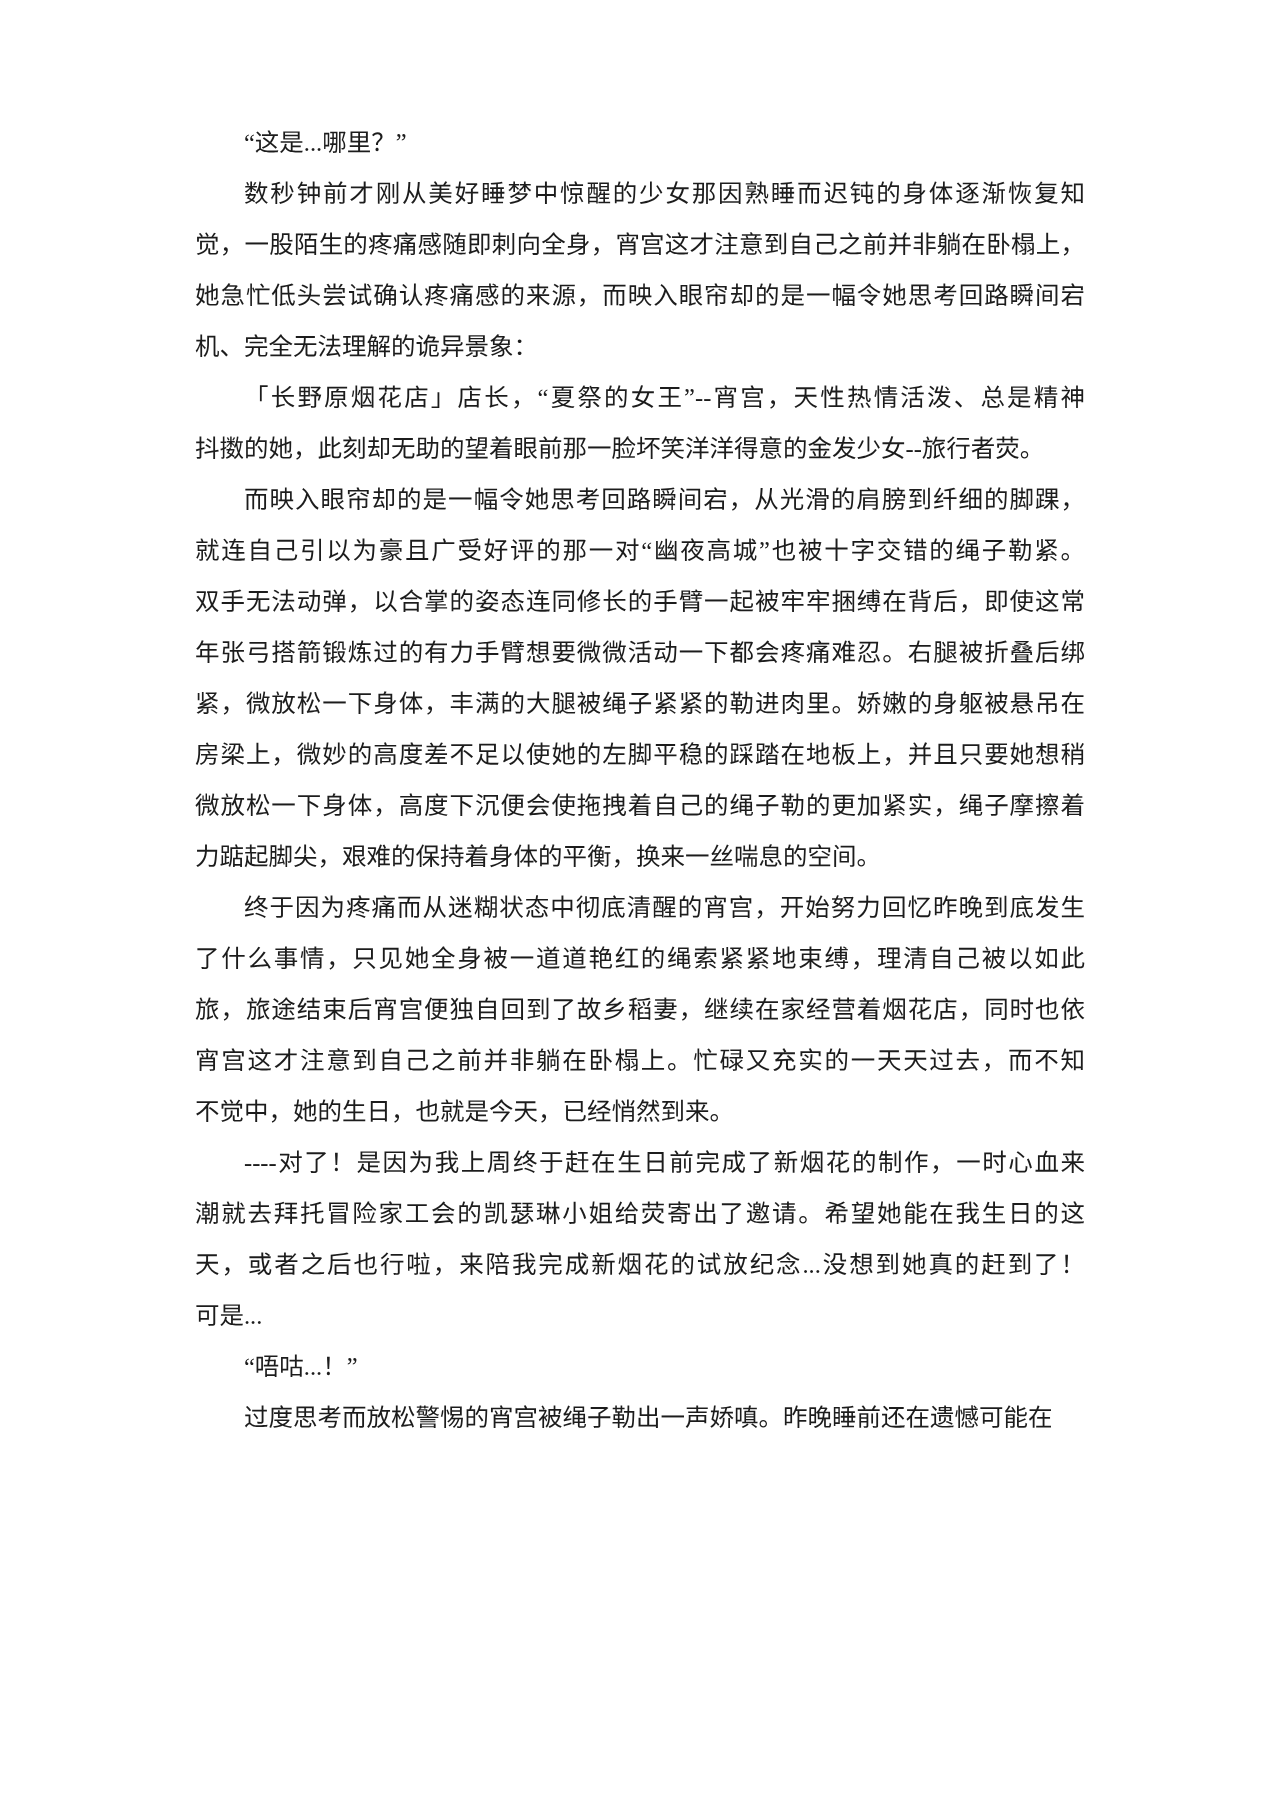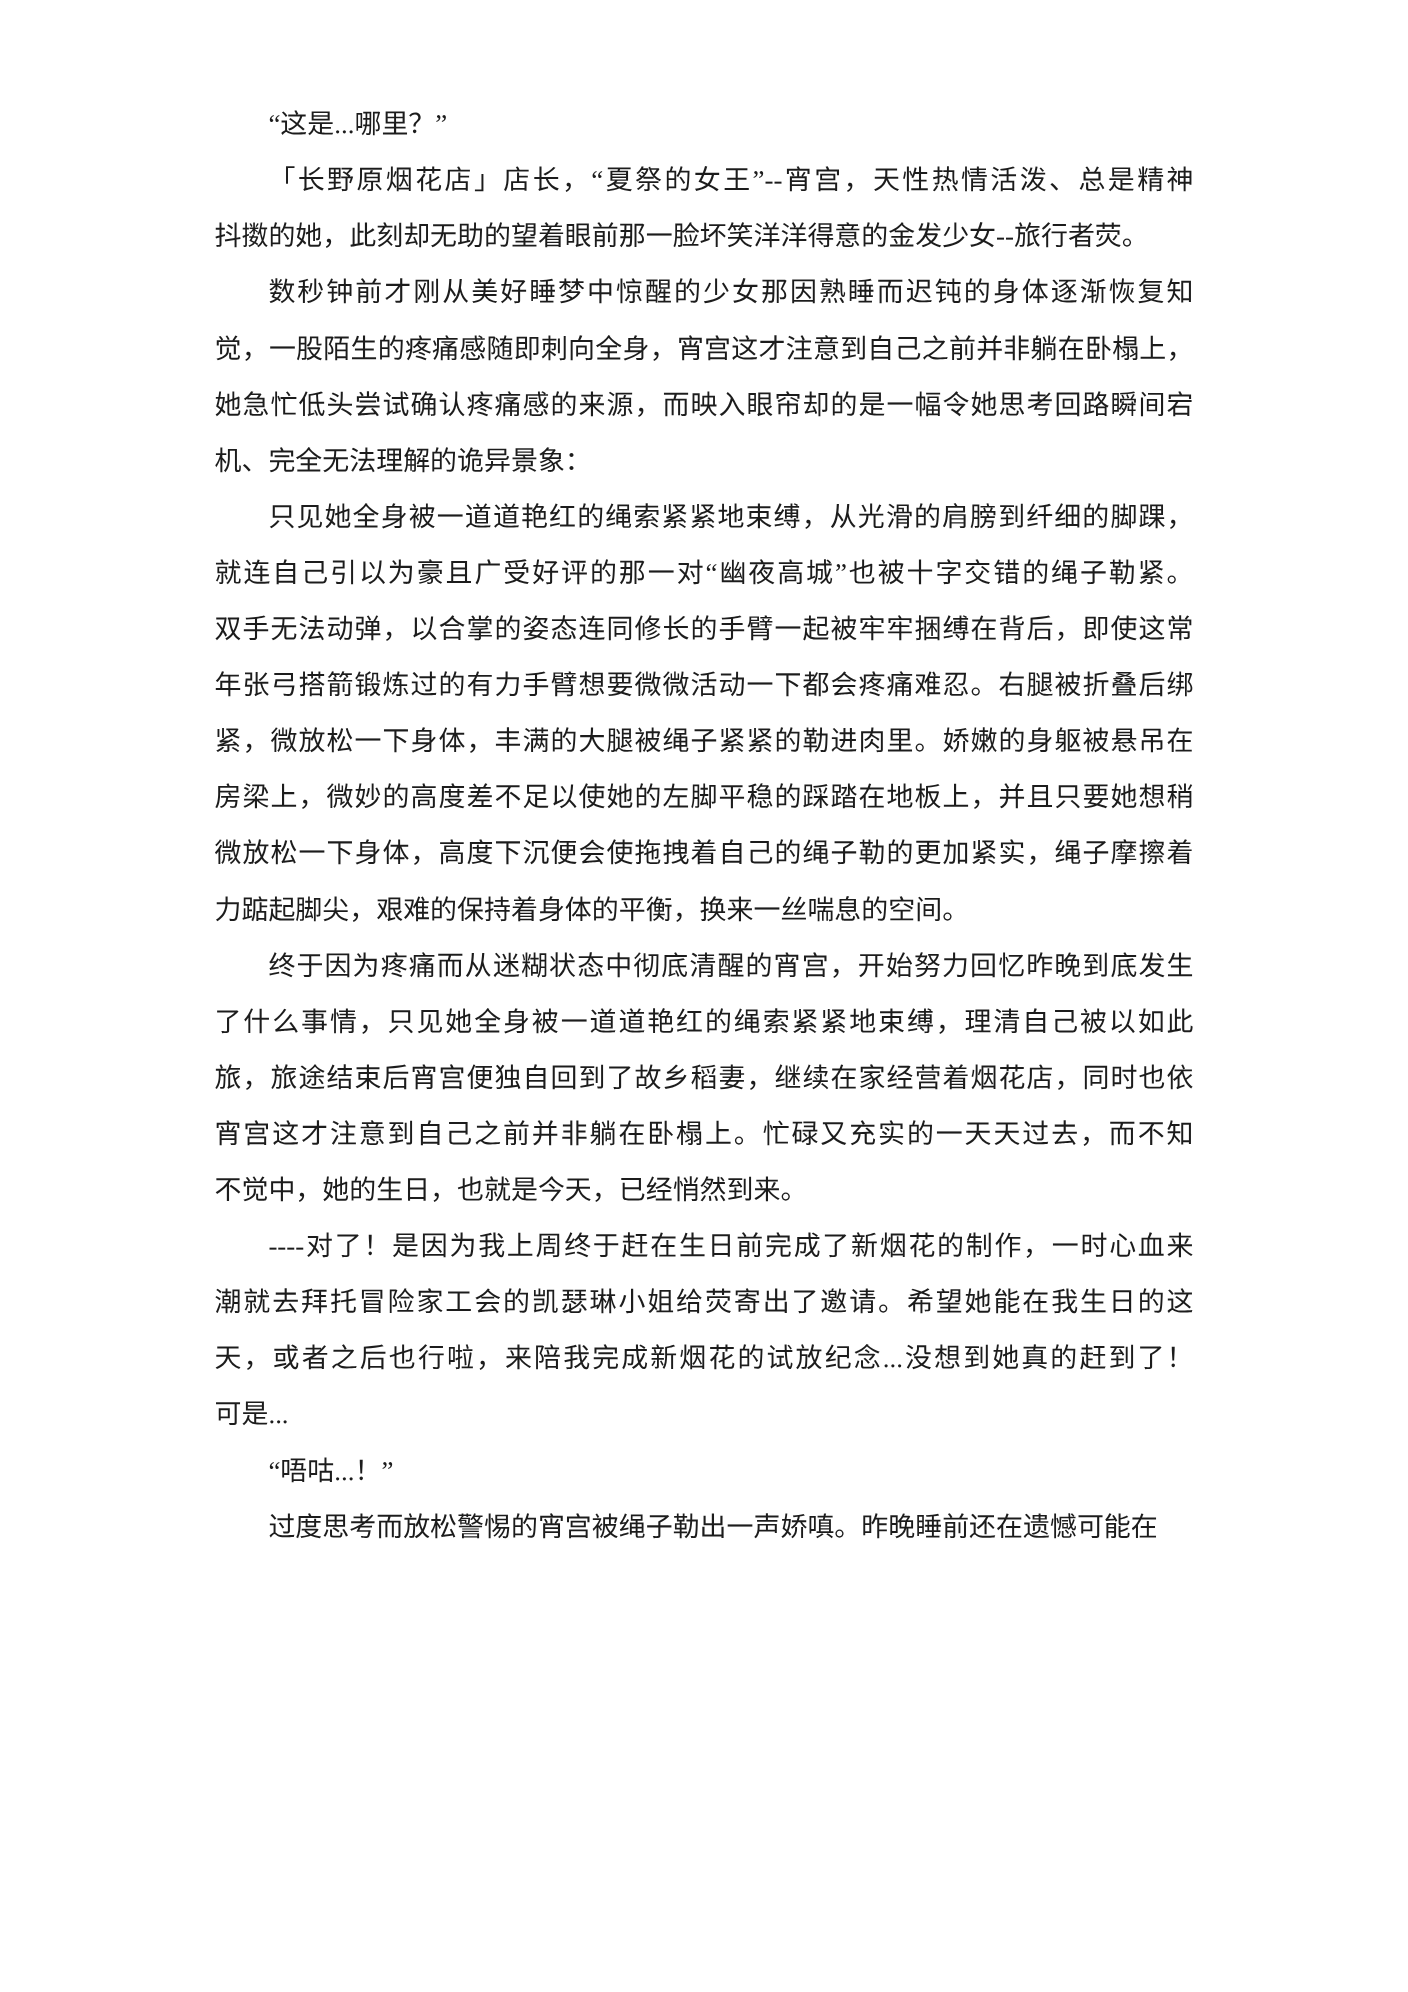--- a/index.html
+++ b/index.html
@@ -6,21 +6,21 @@
     margin: 0;
     padding: 0;
     background: #ffffff;
   }
   .page {
     position: relative;
     width: 1280px;
     height: 1811px;
     background: #ffffff;
     box-sizing: border-box;
-    padding: 88px 195px 0 195px;
+    padding: 117px 195px 0 195px;
     overflow: hidden;
   }
   .content {
     width: 890px;
     font-family: "Liberation Serif", "DejaVu Serif", serif;
     font-size: 24.5px;
     line-height: 51px;
     color: #1c1c1c;
   }
   .paragraph {
@@ -42,31 +42,31 @@
 </style>
 </head>
 <body>
 
 <div class="page">
   <div class="content" id="doc-content">
       <div class="paragraph">
         <div class="line indent">“这是...哪里？”</div>
       </div>
       <div class="paragraph">
-        <div class="line indent fill">「长野原烟花店」店长，“夏祭的女王”--宵宫，天性热情活泼、总是精神</div>
-        <div class="line">抖擞的她，此刻却无助的望着眼前那一脸坏笑洋洋得意的金发少女--旅行者荧。</div>
-      </div>
-      <div class="paragraph">
         <div class="line indent fill">数秒钟前才刚从美好睡梦中惊醒的少女那因熟睡而迟钝的身体逐渐恢复知</div>
         <div class="line fill">觉，一股陌生的疼痛感随即刺向全身，宵宫这才注意到自己之前并非躺在卧榻上，</div>
         <div class="line fill">她急忙低头尝试确认疼痛感的来源，而映入眼帘却的是一幅令她思考回路瞬间宕</div>
         <div class="line">机、完全无法理解的诡异景象：</div>
       </div>
       <div class="paragraph">
-        <div class="line indent fill">只见她全身被一道道艳红的绳索紧紧地束缚，从光滑的肩膀到纤细的脚踝，</div>
+        <div class="line indent fill">「长野原烟花店」店长，“夏祭的女王”--宵宫，天性热情活泼、总是精神</div>
+        <div class="line">抖擞的她，此刻却无助的望着眼前那一脸坏笑洋洋得意的金发少女--旅行者荧。</div>
+      </div>
+      <div class="paragraph">
+        <div class="line indent fill">而映入眼帘却的是一幅令她思考回路瞬间宕，从光滑的肩膀到纤细的脚踝，</div>
         <div class="line fill">就连自己引以为豪且广受好评的那一对“幽夜高城”也被十字交错的绳子勒紧。</div>
         <div class="line fill">双手无法动弹，以合掌的姿态连同修长的手臂一起被牢牢捆缚在背后，即使这常</div>
         <div class="line fill">年张弓搭箭锻炼过的有力手臂想要微微活动一下都会疼痛难忍。右腿被折叠后绑</div>
         <div class="line fill">紧，微放松一下身体，丰满的大腿被绳子紧紧的勒进肉里。娇嫩的身躯被悬吊在</div>
         <div class="line fill">房梁上，微妙的高度差不足以使她的左脚平稳的踩踏在地板上，并且只要她想稍</div>
         <div class="line fill">微放松一下身体，高度下沉便会使拖拽着自己的绳子勒的更加紧实，绳子摩擦着</div>
         <div class="line">力踮起脚尖，艰难的保持着身体的平衡，换来一丝喘息的空间。</div>
       </div>
       <div class="paragraph">
         <div class="line indent fill">终于因为疼痛而从迷糊状态中彻底清醒的宵宫，开始努力回忆昨晚到底发生</div>

